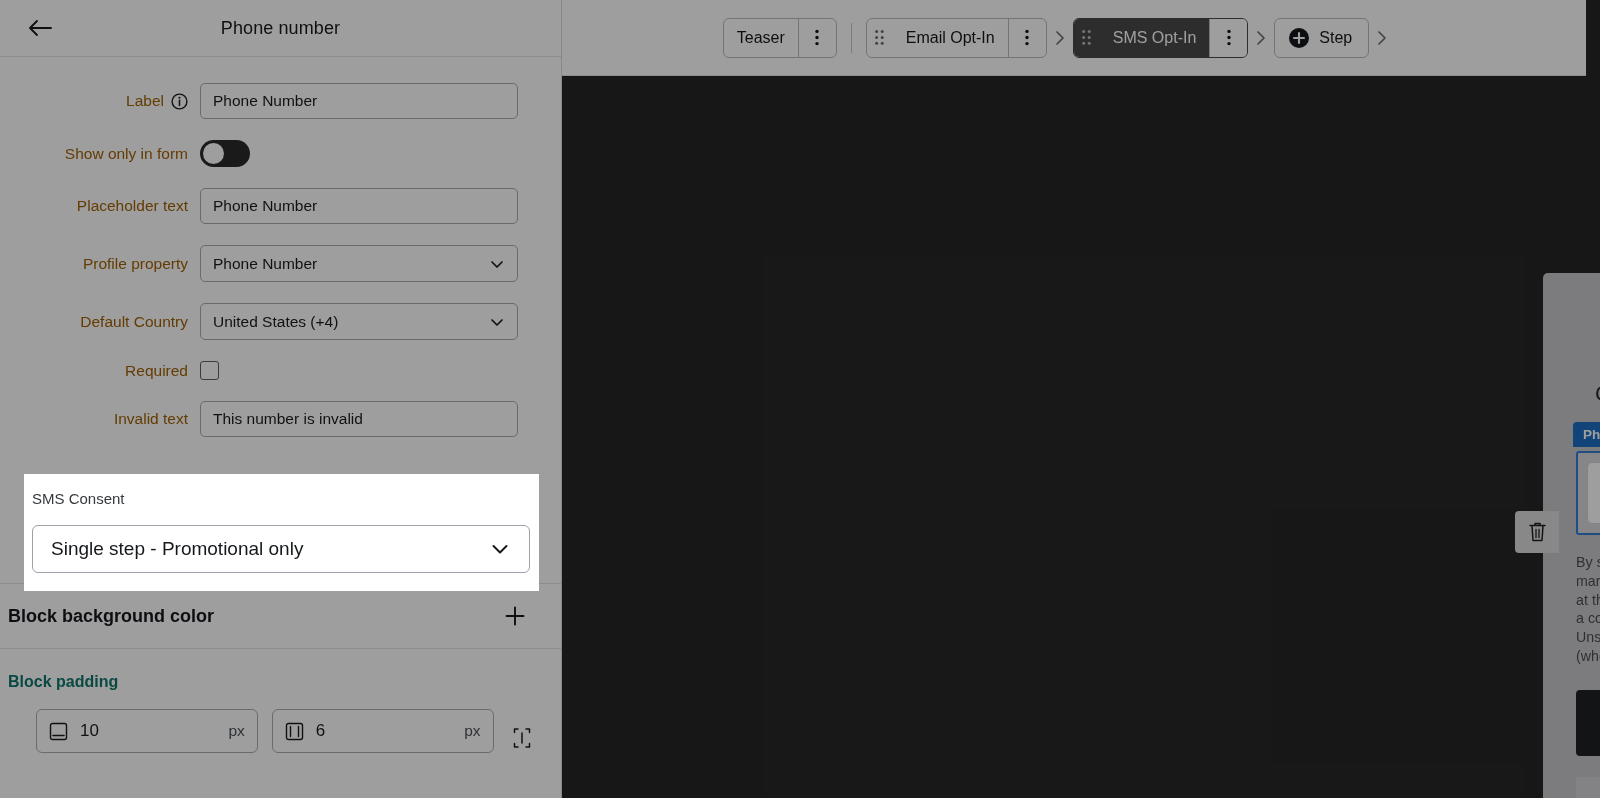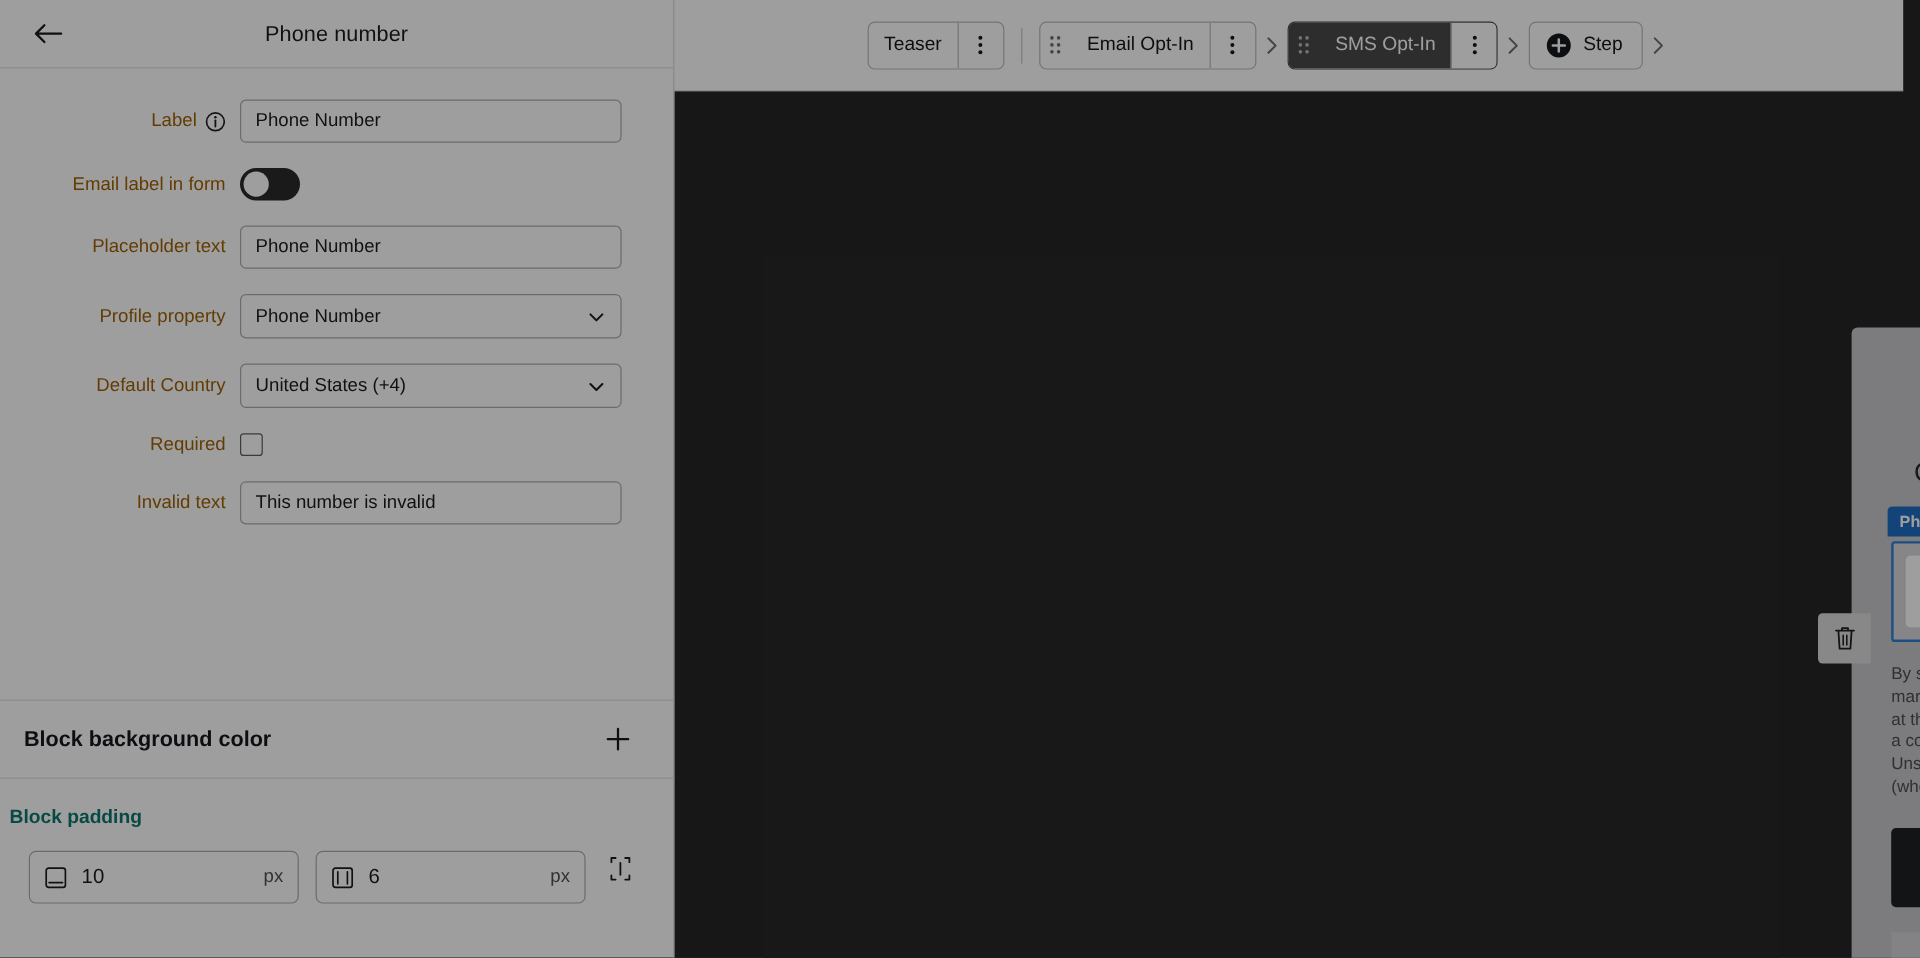--- a/index.html
+++ b/index.html
@@ -145,41 +145,42 @@
     color: #16191c;
     background: #fff;
     cursor: pointer;
   }
 
   .section-divider {
     border-top: 1px solid #dfe3e8;
   }
   .section-row {
     display: flex; align-items: center; justify-content: space-between;
-    padding: 0 32px 0 20px;
+    padding: 0 32px 0 8px;
     height: 64px;
   }
   .section-title {
     font-size: 18px; font-weight: 700; color: #15181c;
   }
   .plus-btn {
     width: 28px; height: 28px;
     display: flex; align-items: center; justify-content: center;
     cursor: pointer;
   }
 
   .block-padding-title {
     font-size: 16px; font-weight: 700; color: #0f766e;
     padding: 0 8px;
   }
   .padding-row {
-    display: flex; align-items: flex-start;
+    display: flex; align-items: flex-end;
     gap: 14px;
     padding: 0 24px;
     margin-top: 18px;
+    margin-left: 12px;
   }
   .num-input {
     width: 225px; height: 44px;
     border: 1px solid #a9adb3;
     border-radius: 6px;
     display: flex; align-items: center;
     padding: 0 12px 0 12px;
     gap: 12px;
     font-size: 17px;
     color: #1c1c1c;
@@ -533,21 +534,21 @@
               <path d="M8.5 7.3v5.2" stroke="#1f1f1f" stroke-width="1.5" stroke-linecap="round"></path>
             </svg>
           </span>
         </div>
         <div class="field-control">
           <div class="text-input">Phone Number</div>
         </div>
       </div>
 
       <div class="field-row">
-        <div class="field-label">Email label in form</div>
+        <div class="field-label">Show only in form</div>
         <div class="field-control">
           <div class="toggle">
             <span class="knob"></span>
           </div>
         </div>
       </div>
 
       <div class="field-row">
         <div class="field-label">Placeholder text</div>
         <div class="field-control">
@@ -643,14 +644,25 @@
             <path d="M8 3H4.5v3.5M16 3h3.5v3.5M8 21H4.5v-3.5M16 21h3.5v-3.5" stroke="#1c1c1c" stroke-width="1.5" stroke-linecap="round" stroke-linejoin="round"></path>
             <path d="M12 7v10" stroke="#1c1c1c" stroke-width="1.5" stroke-linecap="round"></path>
           </svg>
         </div>
       </div>
     </div>
   </div>
 
   <div class="dim-layer"></div>
 
+  <div class="sms-consent-block">
+    <div class="sms-consent-label">SMS Consent</div>
+    <div class="sms-consent-select">
+      <span>Single step - Promotional only</span>
+      <span>
+        <svg width="26" height="26" viewBox="0 0 26 26" fill="none">
+          <path d="M6.5 10 L13 16.5 L19.5 10" stroke="#16191c" stroke-width="2" stroke-linecap="round" stroke-linejoin="round"></path>
+        </svg>
+      </span>
+    </div>
+  </div>
 
 </div>
 
 </body></html>

